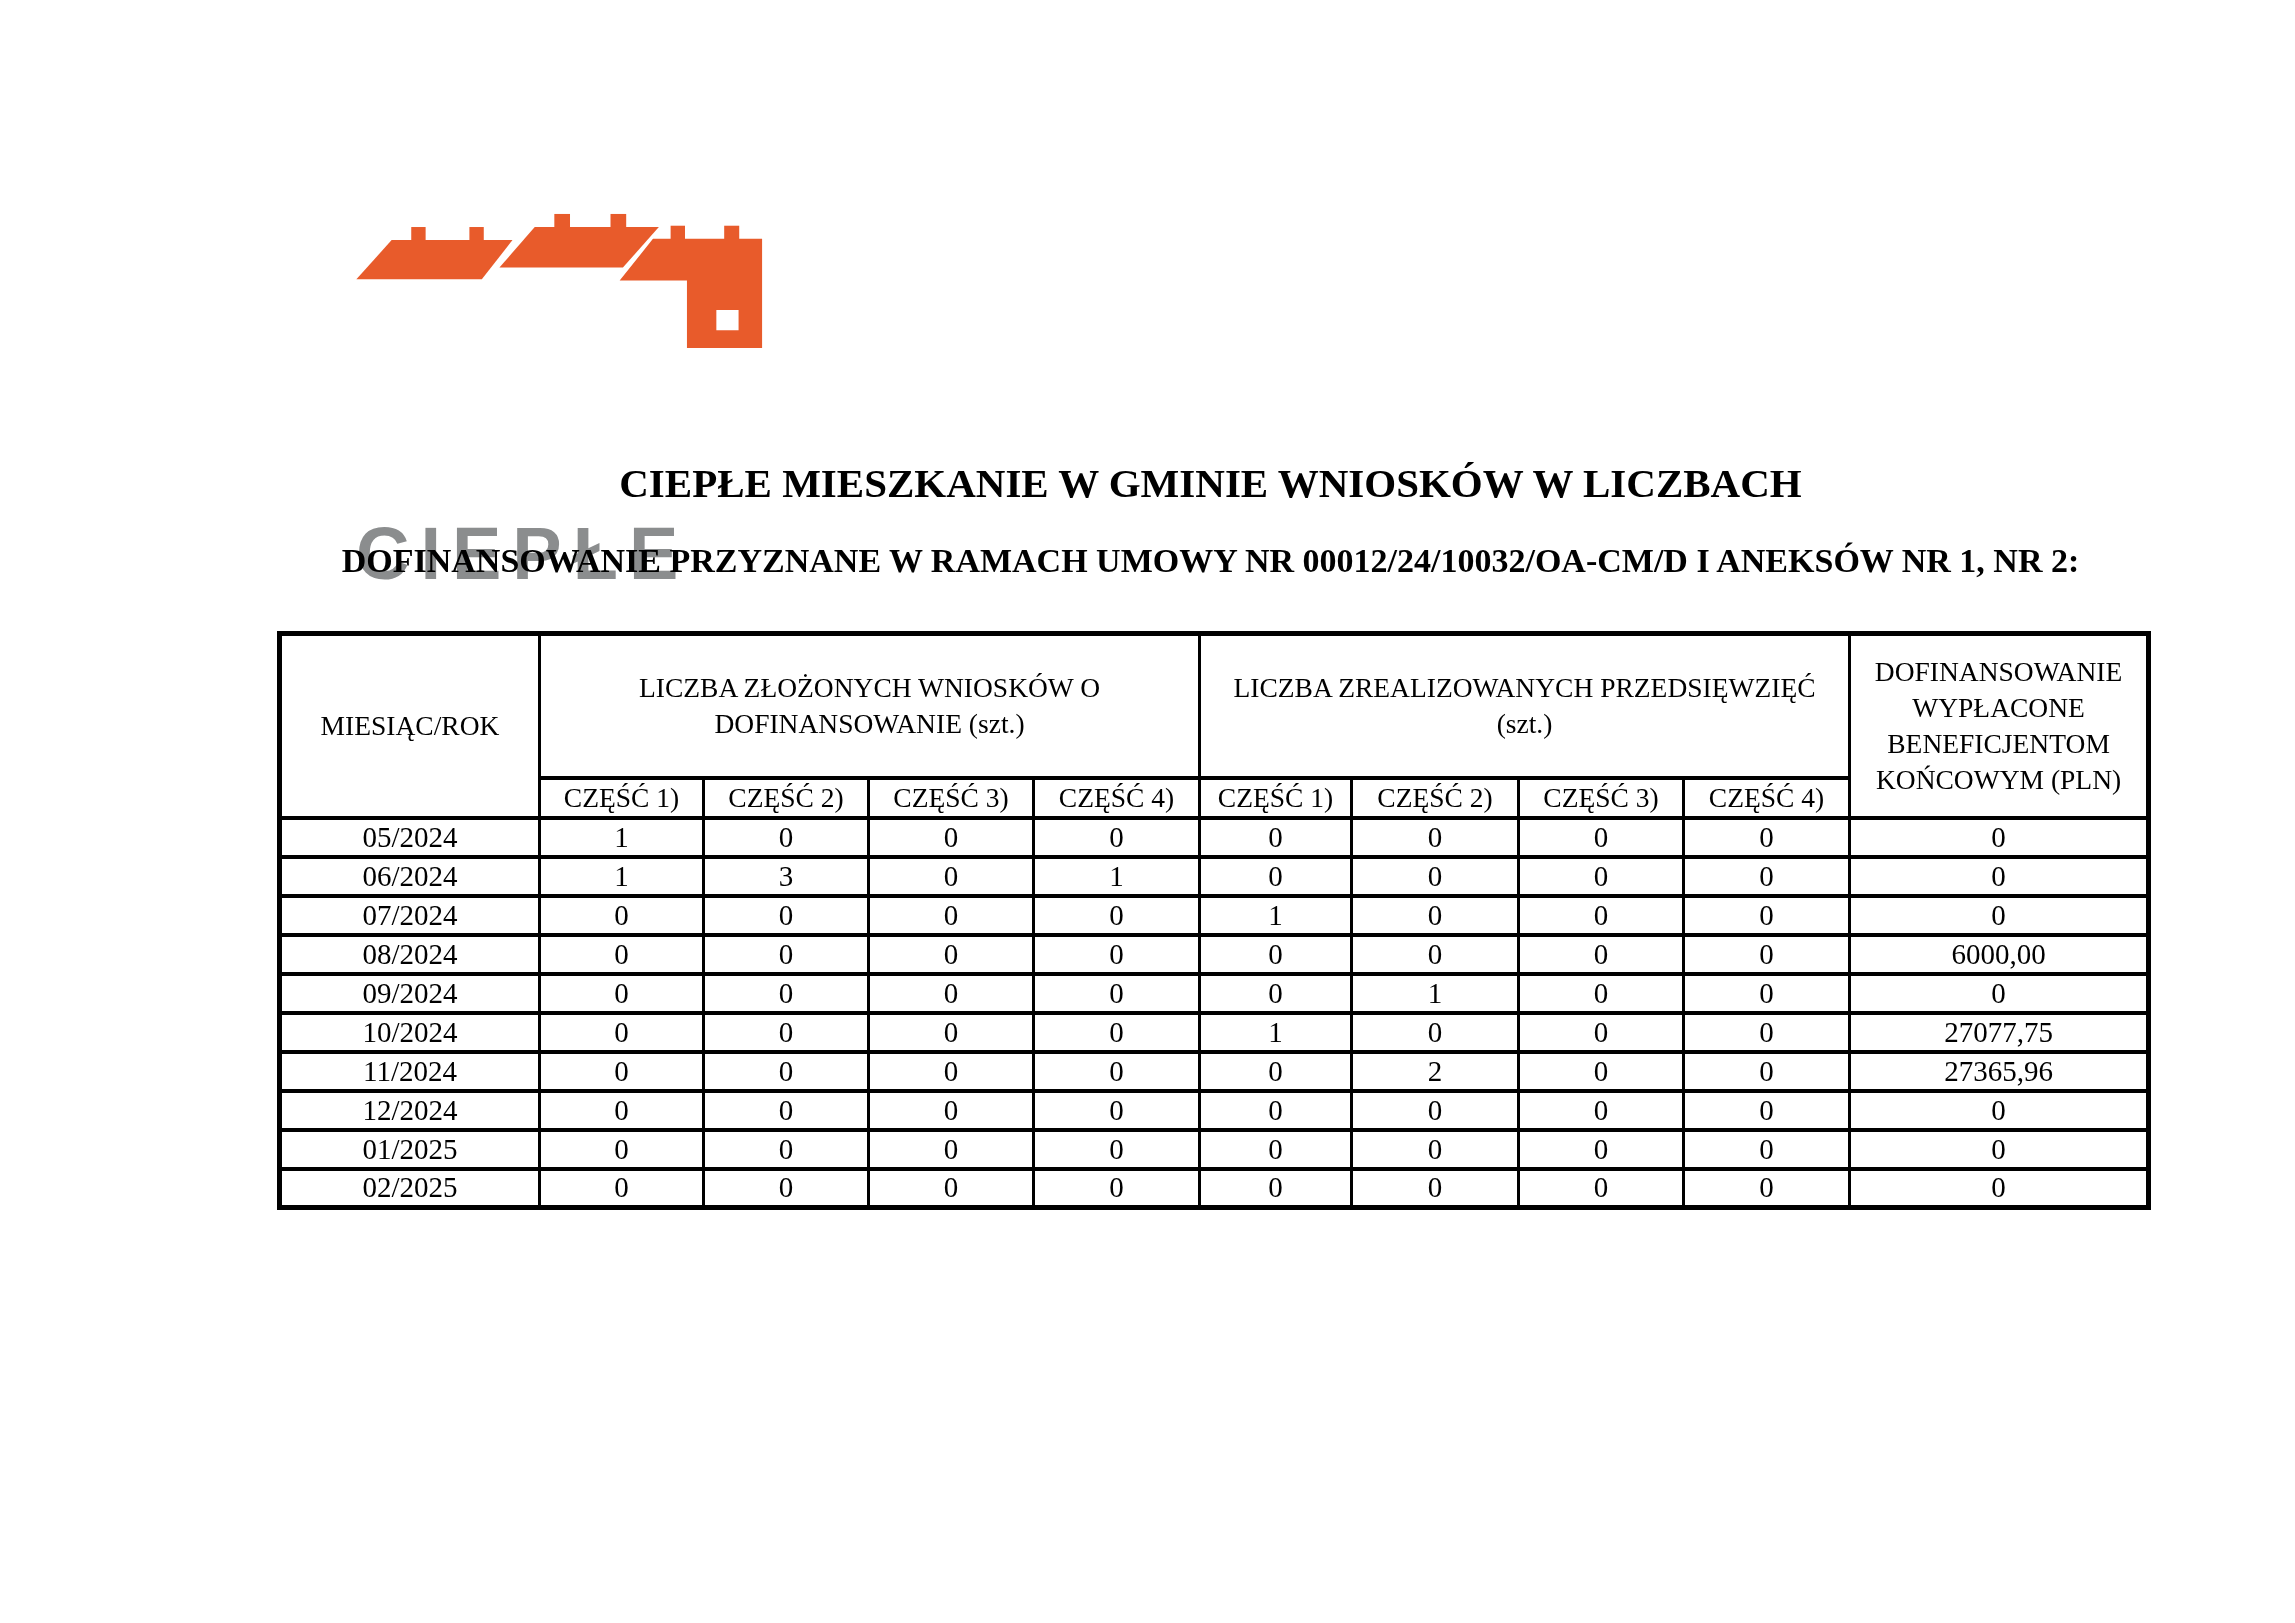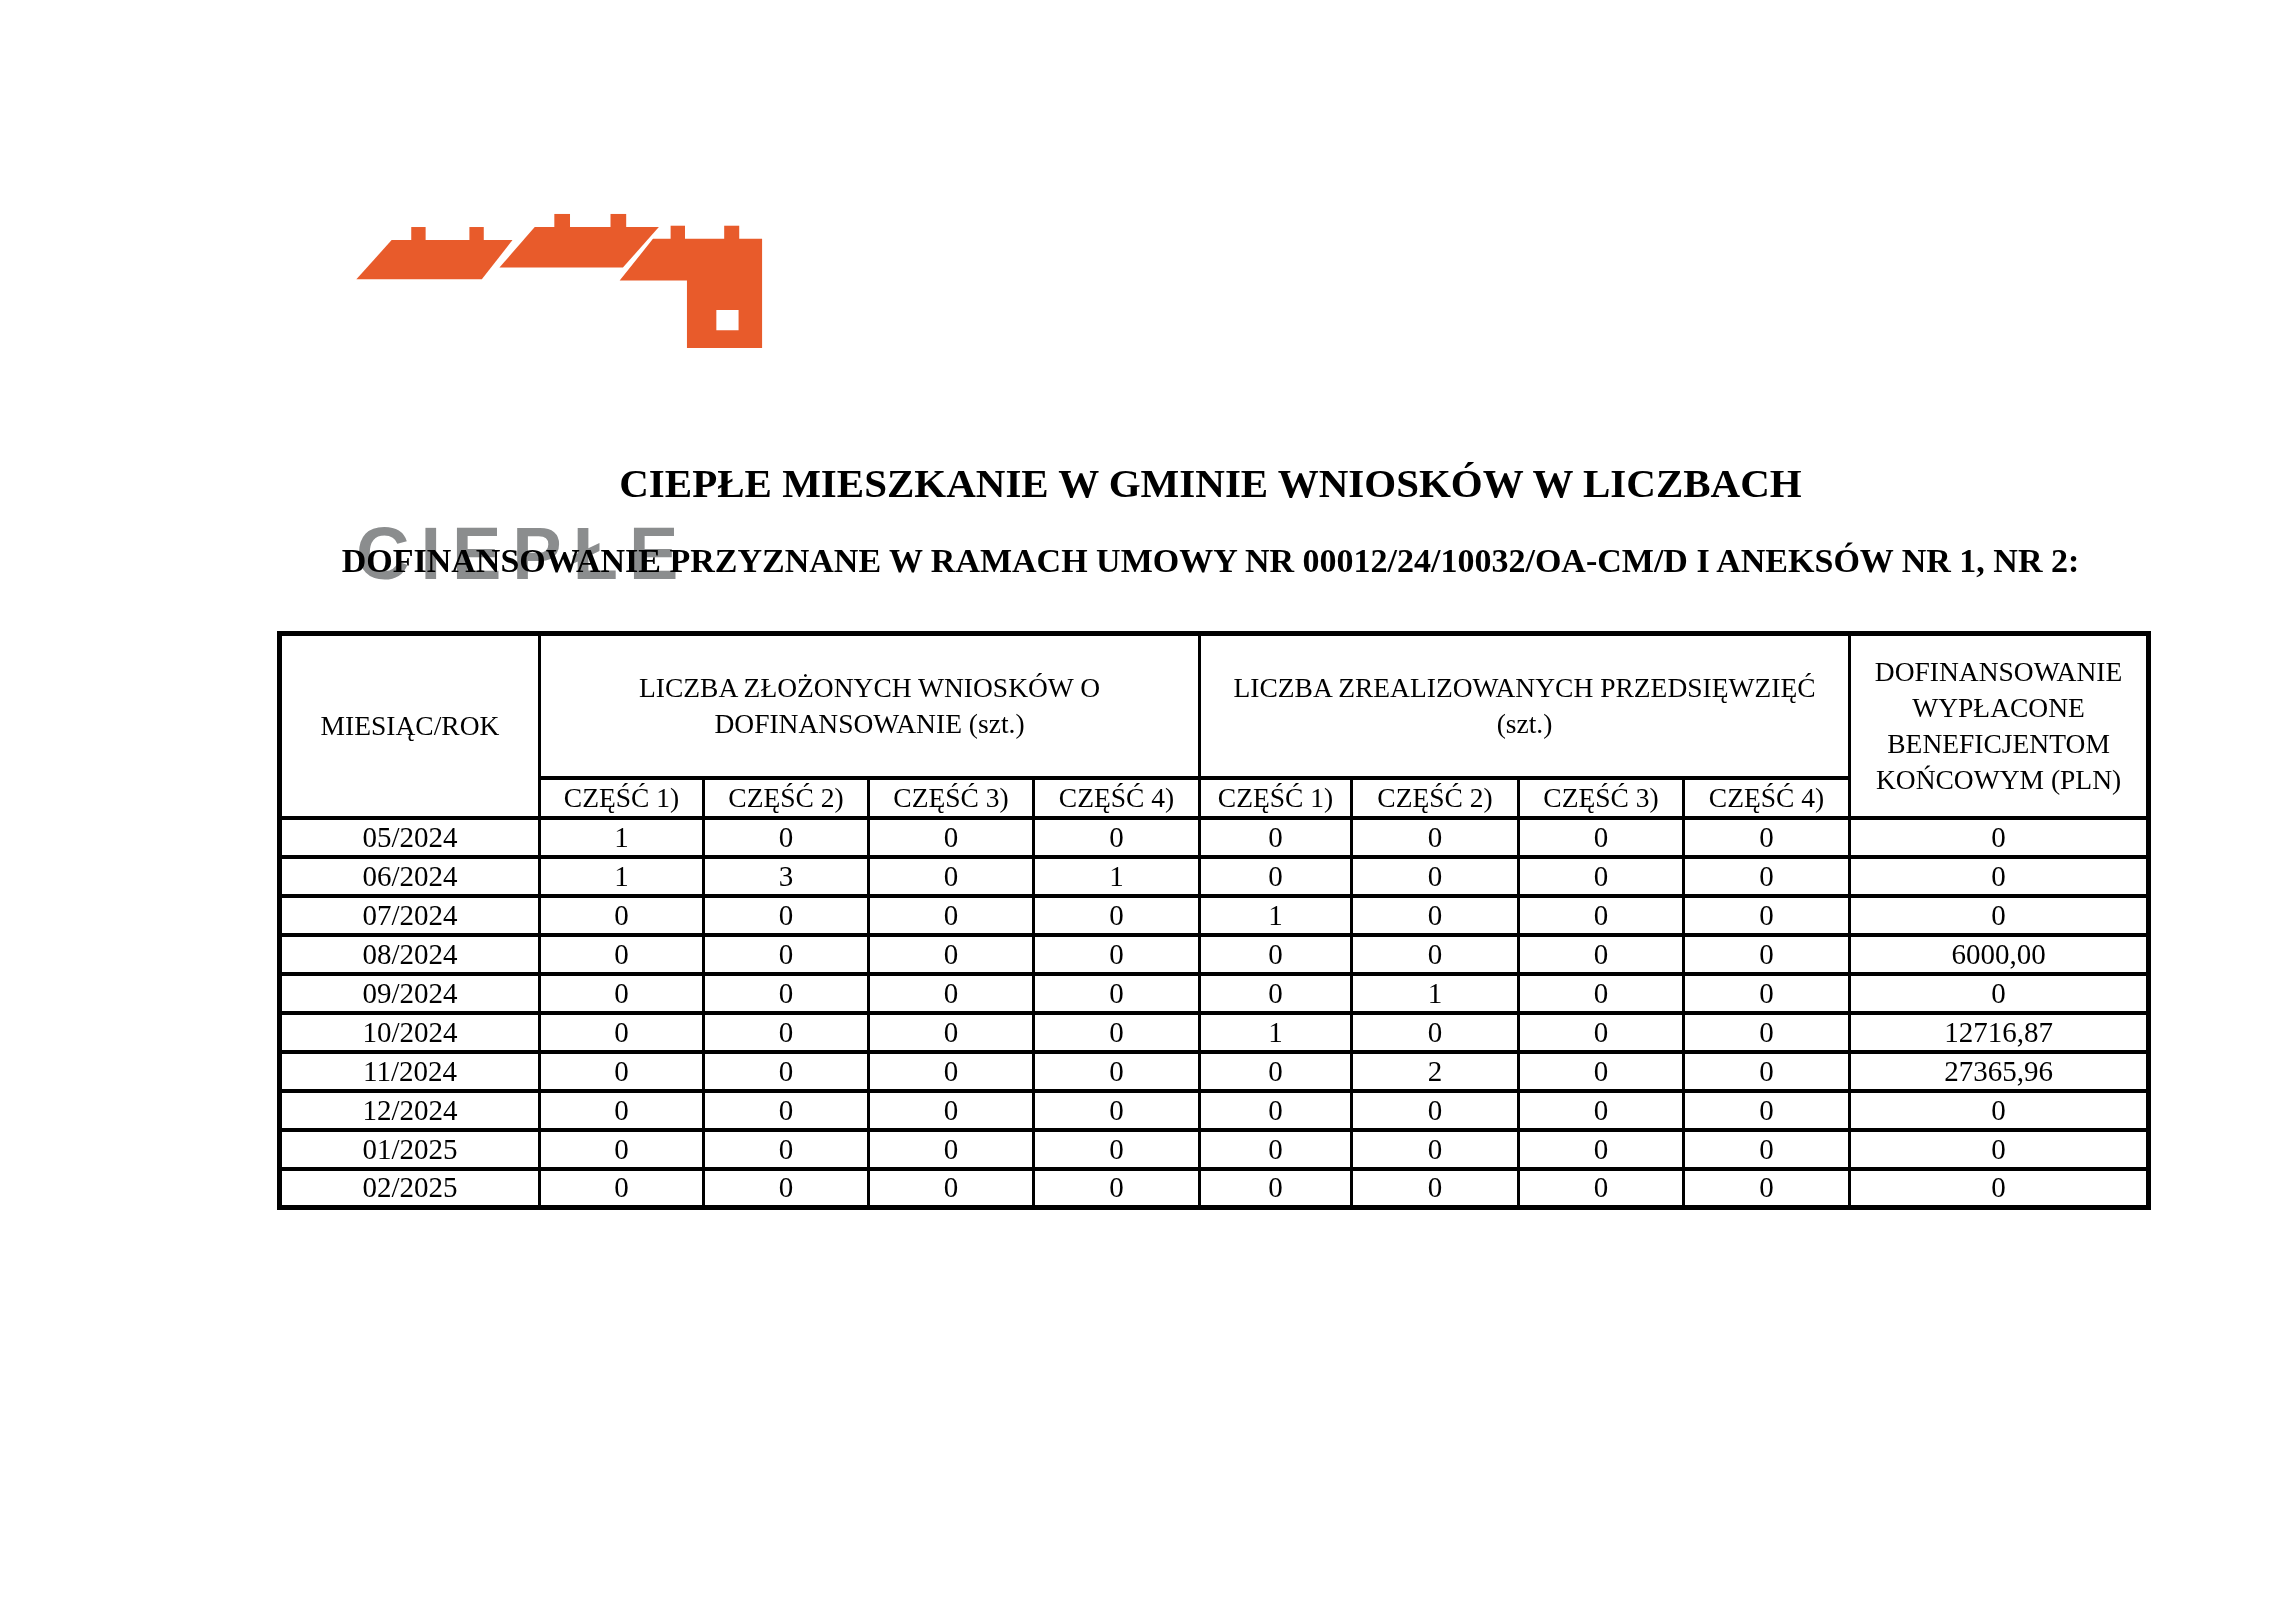--- a/index.html
+++ b/index.html
@@ -199,21 +199,21 @@
         <tr>
         <td>10/2024</td>
         <td>0</td>
         <td>0</td>
         <td>0</td>
         <td>0</td>
         <td>1</td>
         <td>0</td>
         <td>0</td>
         <td>0</td>
-        <td>12716,87</td>
+        <td>27077,75</td>
       </tr>
         <tr>
         <td>11/2024</td>
         <td>0</td>
         <td>0</td>
         <td>0</td>
         <td>0</td>
         <td>0</td>
         <td>2</td>
         <td>0</td>

